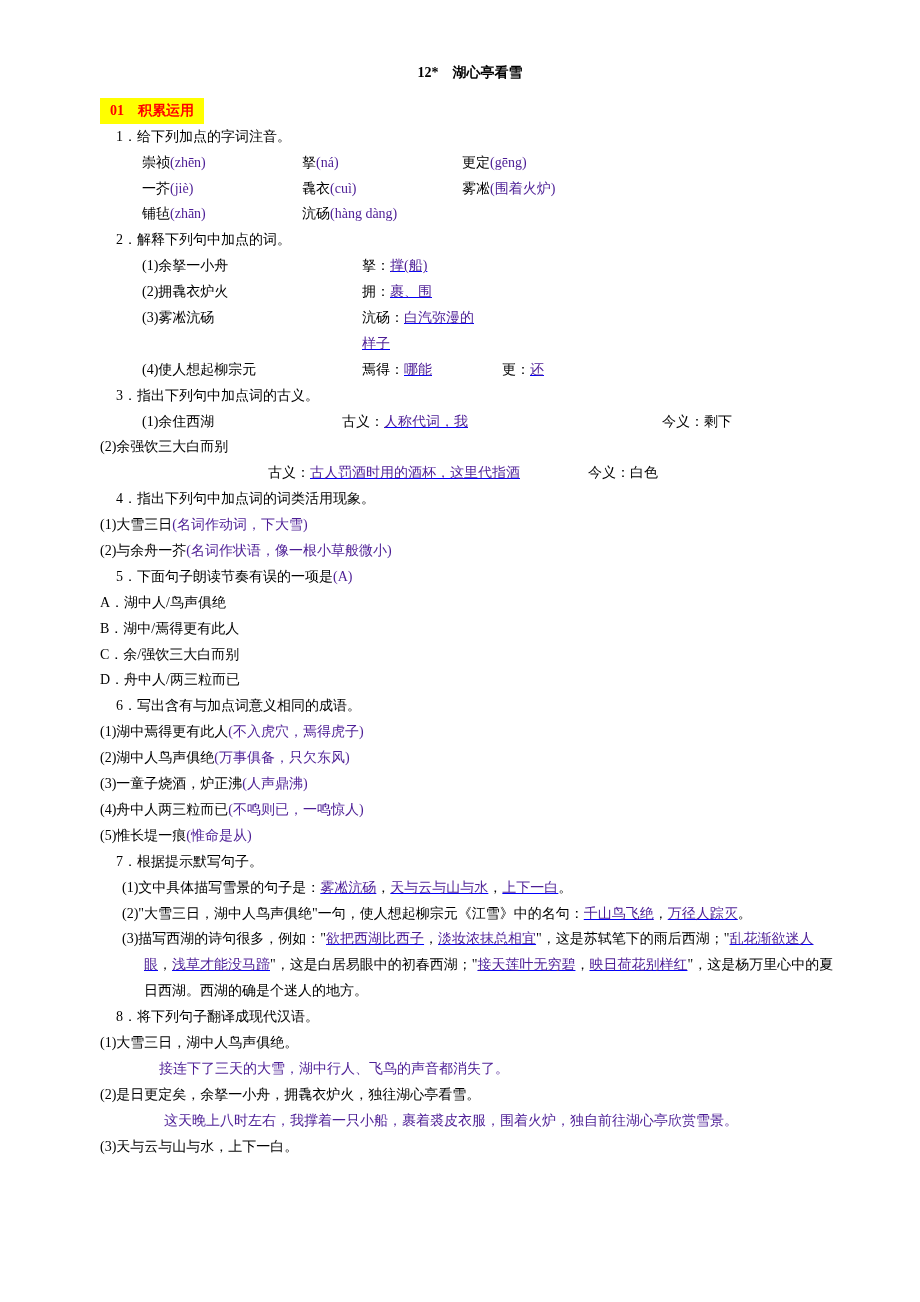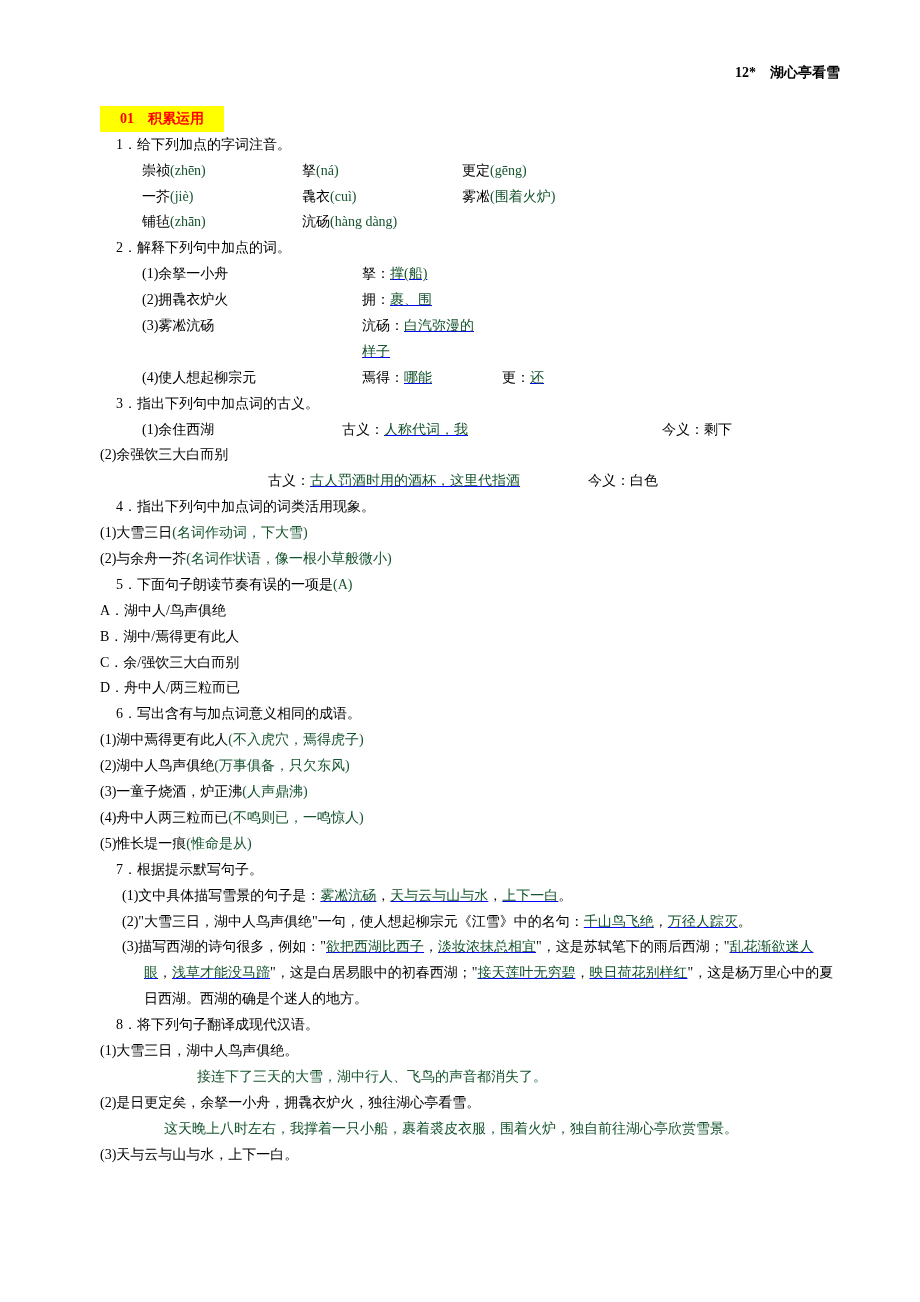--- a/index.html
+++ b/index.html
@@ -7,38 +7,38 @@
     font-size: 14px;
     line-height: 1.85;
     color: #000;
     background: #fff;
     margin: 0;
     padding: 60px 80px 60px 100px;
     width: 920px;
     box-sizing: border-box;
   }
   .title {
-    text-align: right;
+    text-align: center;
     font-weight: bold;
-    margin-bottom: 20px;
+    margin-bottom: 12px;
   }
   .section-header {
     background: #ffff00;
     color: #ff0000;
     font-weight: bold;
     display: inline-block;
-    padding: 0 20px;
+    padding: 0 10px;
   }
   .q-line {
     margin-left: 16px;
   }
   .sub {
   }
   .answer {
-    color: #14532d;
+    color: #4c1d95;
   }
   .under {
     text-decoration: underline;
     text-decoration-color: #0000ff;
   }
   .row-grid {
     display: grid;
     grid-template-columns: 160px 160px 200px;
     margin-left: 42px;
   }
@@ -140,16 +140,16 @@
 </div>
 <div class="indent-text">
   <span>(2)"大雪三日，湖中人鸟声俱绝"一句，使人想起柳宗元《江雪》中的名句：</span><span class="answer under">千山鸟飞绝</span><span>，</span><span class="answer under">万径人踪灭</span><span>。</span>
 </div>
 <div class="indent-text">
   <span>(3)描写西湖的诗句很多，例如："</span><span class="answer under">欲把西湖比西子</span><span>，</span><span class="answer under">淡妆浓抹总相宜</span><span>"，这是苏轼笔下的雨后西湖；"</span><span class="answer under">乱花渐欲迷人眼</span><span>，</span><span class="answer under">浅草才能没马蹄</span><span>"，这是白居易眼中的初春西湖；"</span><span class="answer under">接天莲叶无穷碧</span><span>，</span><span class="answer under">映日荷花别样红</span><span>"，这是杨万里心中的夏日西湖。西湖的确是个迷人的地方。</span>
 </div>
 
 <div class="q-line">8．将下列句子翻译成现代汉语。</div>
 <div class="sub"><span>(1)</span><span>大雪三日，湖中人鸟声俱绝。</span></div>
-<div class="sub answer" style="margin-left:97px">接连下了三天的大雪，湖中行人、飞鸟的声音都消失了。</div>
+<div class="sub answer" style="margin-left:59px">接连下了三天的大雪，湖中行人、飞鸟的声音都消失了。</div>
 <div class="sub"><span>(2)</span><span>是日更定矣，余拏一小舟，拥毳衣炉火，独往湖心亭看雪。</span></div>
 <div class="sub answer" style="margin-left:64px">这天晚上八时左右，我撑着一只小船，裹着裘皮衣服，围着火炉，独自前往湖心亭欣赏雪景。</div>
 <div class="sub"><span>(3)</span><span>天与云与山与水，上下一白。</span></div>
 
 </body></html>

